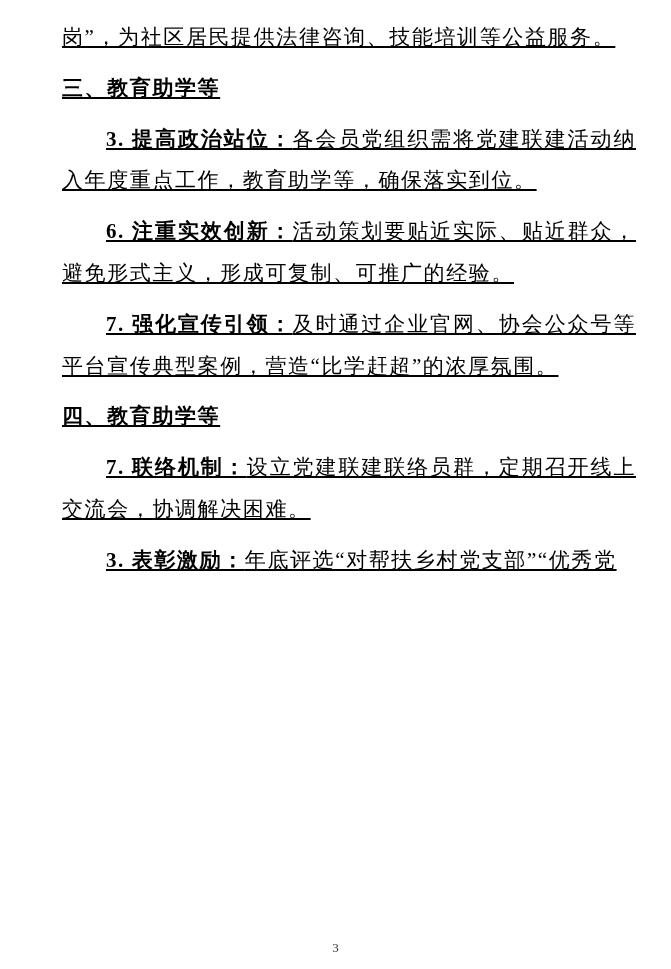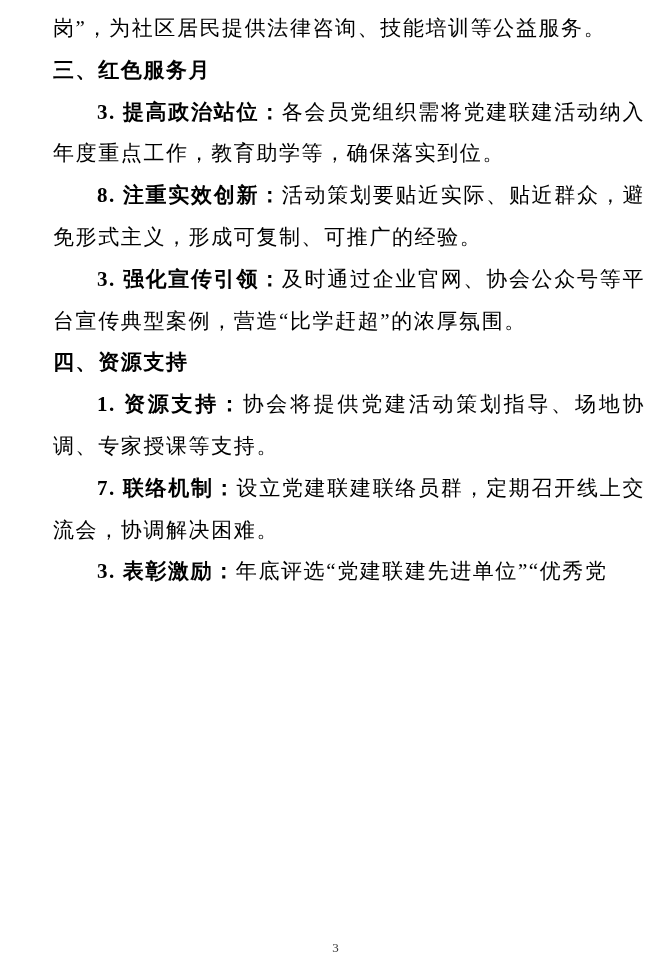--- a/index.html
+++ b/index.html
@@ -21,22 +21,23 @@
     left: 53px;
     top: 8px;
     width: 592px;
     font-size: 21px;
     line-height: 41.8px;
     letter-spacing: 1.6px;
     text-align: justify;
     box-sizing: border-box;
   }
   .doc-content p {
-    margin: 0;
+    margin: 9px;
     padding: 0;
+    text-decoration: underline;
   }
   p.para-body {
     text-indent: 44px;
   }
   p.para-continuation {
     text-indent: 0;
   }
   p.para-heading {
     text-indent: 0;
     font-weight: 700;
@@ -64,34 +65,33 @@
 
 <div class="page">
   <div class="doc-content">
 
     <p class="para-continuation"><span class="lead"></span><span class="rest">岗”，为社区居民提供法律咨询、技能培训等公益服务。</span></p>
 
 
 
 
 
-    <p class="para-heading"><span class="lead">三、红色服务月</span><span class="rest"></span></p>
+    <p class="para-heading"><span class="lead">三、教育助学等</span><span class="rest"></span></p>
 
     <p class="para-body"><span class="lead">3. 提高政治站位：</span><span class="rest">各会员党组织需将党建联建活动纳入年度重点工作，教育助学等，确保落实到位。</span></p>
 
-    <p class="para-body"><span class="lead">8. 注重实效创新：</span><span class="rest">活动策划要贴近实际、贴近群众，避免形式主义，形成可复制、可推广的经验。</span></p>
+    <p class="para-body"><span class="lead">6. 注重实效创新：</span><span class="rest">活动策划要贴近实际、贴近群众，避免形式主义，形成可复制、可推广的经验。</span></p>
 
-    <p class="para-body"><span class="lead">3. 强化宣传引领：</span><span class="rest">及时通过企业官网、协会公众号等平台宣传典型案例，营造“比学赶超”的浓厚氛围。</span></p>
+    <p class="para-body"><span class="lead">7. 强化宣传引领：</span><span class="rest">及时通过企业官网、协会公众号等平台宣传典型案例，营造“比学赶超”的浓厚氛围。</span></p>
 
-    <p class="para-heading"><span class="lead">四、资源支持</span><span class="rest"></span></p>
+    <p class="para-heading"><span class="lead">四、教育助学等</span><span class="rest"></span></p>
 
-    <p class="para-body"><span class="lead">1. 资源支持：</span><span class="rest">协会将提供党建活动策划指导、场地协调、专家授课等支持。</span></p>
 
     <p class="para-body"><span class="lead">7. 联络机制：</span><span class="rest">设立党建联建联络员群，定期召开线上交流会，协调解决困难。</span></p>
 
-    <p class="para-body"><span class="lead">3. 表彰激励：</span><span class="rest">年底评选“党建联建先进单位”“优秀党</span></p>
+    <p class="para-body"><span class="lead">3. 表彰激励：</span><span class="rest">年底评选“对帮扶乡村党支部”“优秀党</span></p>
 
   </div>
 
   <div class="footer">
     <span>3</span>
   </div>
 </div>
 
 </body></html>

